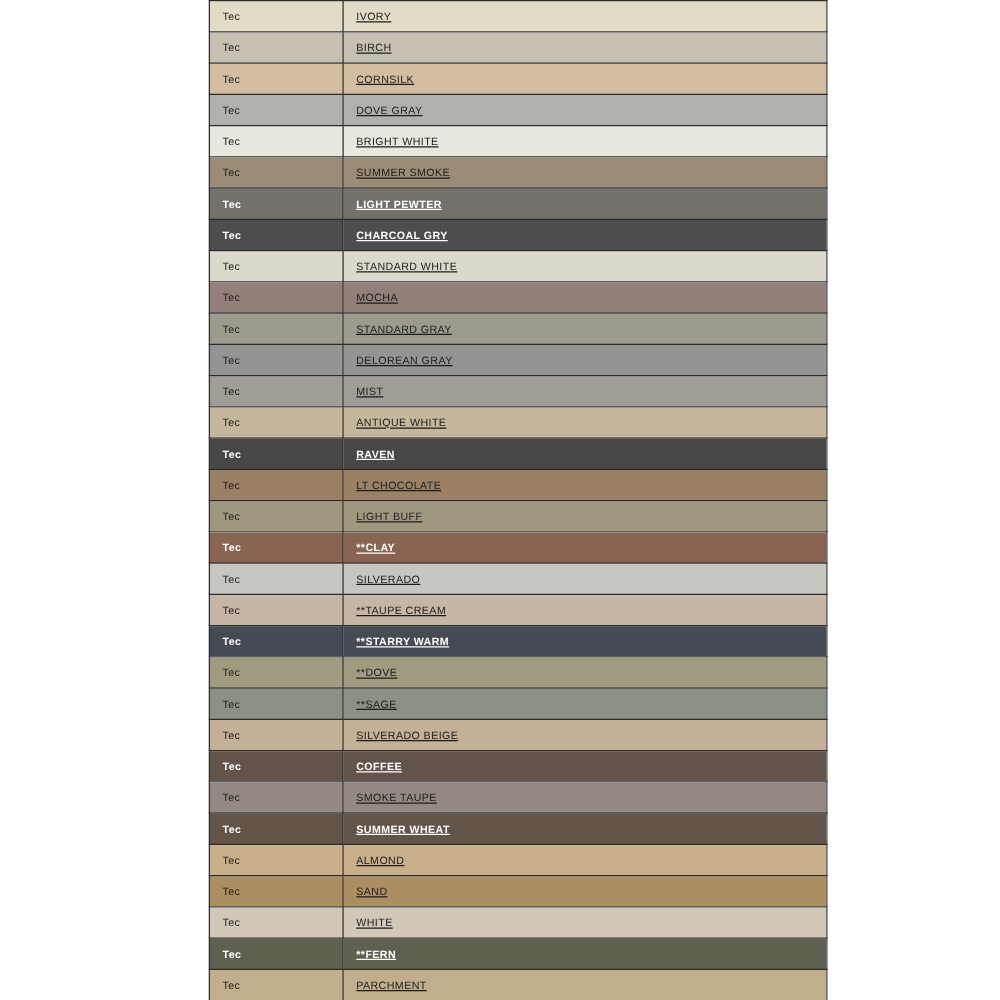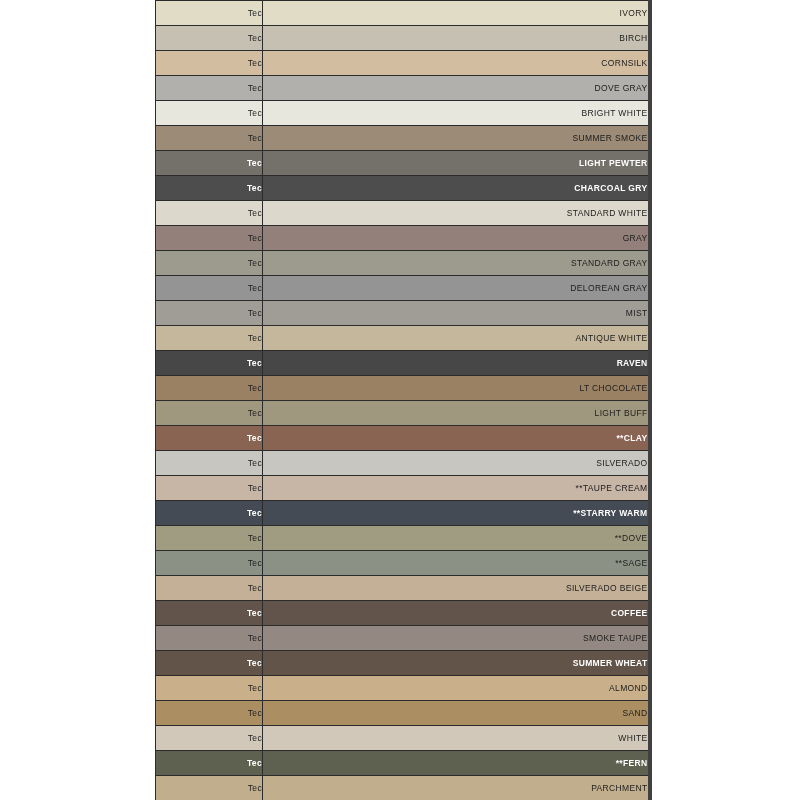--- a/index.html
+++ b/index.html
@@ -9,26 +9,25 @@
     width: 800px;
     height: 800px;
     overflow: hidden;
   }
   body {
     font-family: "Liberation Sans", sans-serif;
   }
 
   #swatch-table {
     position: absolute;
-    left: 155px;
+    left: 167px;
     top: 0;
     width: 466px;
     border-collapse: collapse;
     table-layout: fixed;
-    text-align: right;
   }
 
   #swatch-table tr {
     height: 25px;
   }
 
   #swatch-table td {
     height: 25px;
     padding: 0 0 0 10px;
     margin: 0;
@@ -45,21 +44,22 @@
   td.code-cell {
     width: 107px;
     border-left: 1px solid #2b2b2b;
     border-right: 1px solid #2b2b2b;
     font-size: 8px;
     letter-spacing: 0.2px;
   }
 
   td.name-cell {
     width: 387px;
-    border-right: 4px solid #404040;
+    border-right: 1px solid #404040;
+    text-decoration: underline;
   }
 
   tr.dark td {
     color: #ffffff;
     font-weight: bold;
   }
 
   tr.light td {
     color: #1c1c1c;
     font-weight: normal;
@@ -101,21 +101,21 @@
       <tr class="dark" style="background: rgb(77, 77, 77);">
         <td class="code-cell">Tec</td>
         <td class="name-cell">CHARCOAL GRY</td>
       </tr>
       <tr class="light" style="background: rgb(220, 216, 203);">
         <td class="code-cell">Tec</td>
         <td class="name-cell">STANDARD WHITE</td>
       </tr>
       <tr class="light" style="background: rgb(147, 128, 122);">
         <td class="code-cell">Tec</td>
-        <td class="name-cell">GRAY</td>
+        <td class="name-cell">MOCHA</td>
       </tr>
       <tr class="light" style="background: rgb(157, 155, 142);">
         <td class="code-cell">Tec</td>
         <td class="name-cell">STANDARD GRAY</td>
       </tr>
       <tr class="light" style="background: rgb(148, 148, 148);">
         <td class="code-cell">Tec</td>
         <td class="name-cell">DELOREAN GRAY</td>
       </tr>
       <tr class="light" style="background: rgb(160, 157, 151);">

